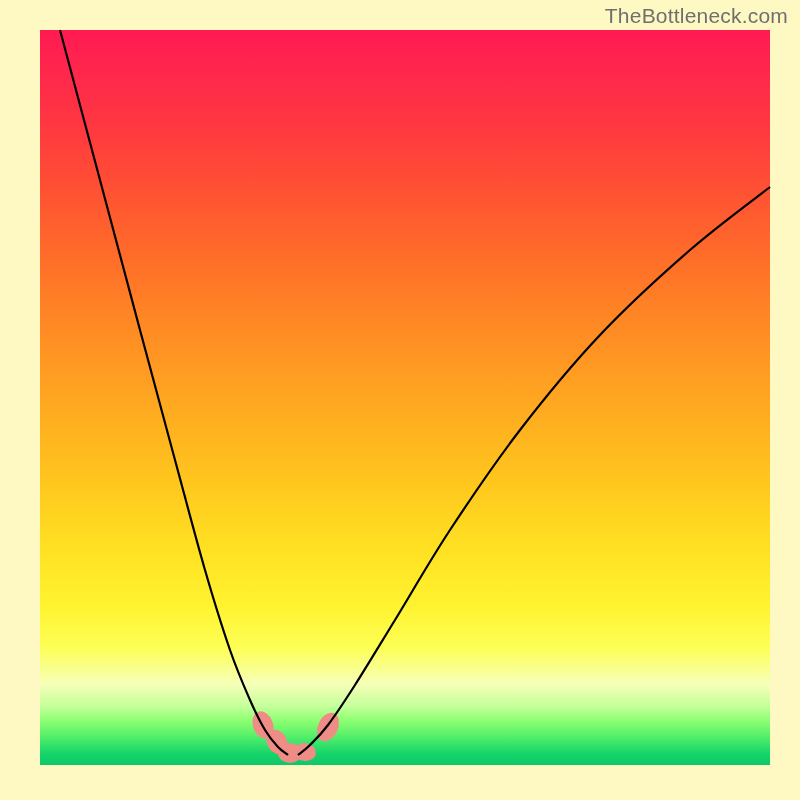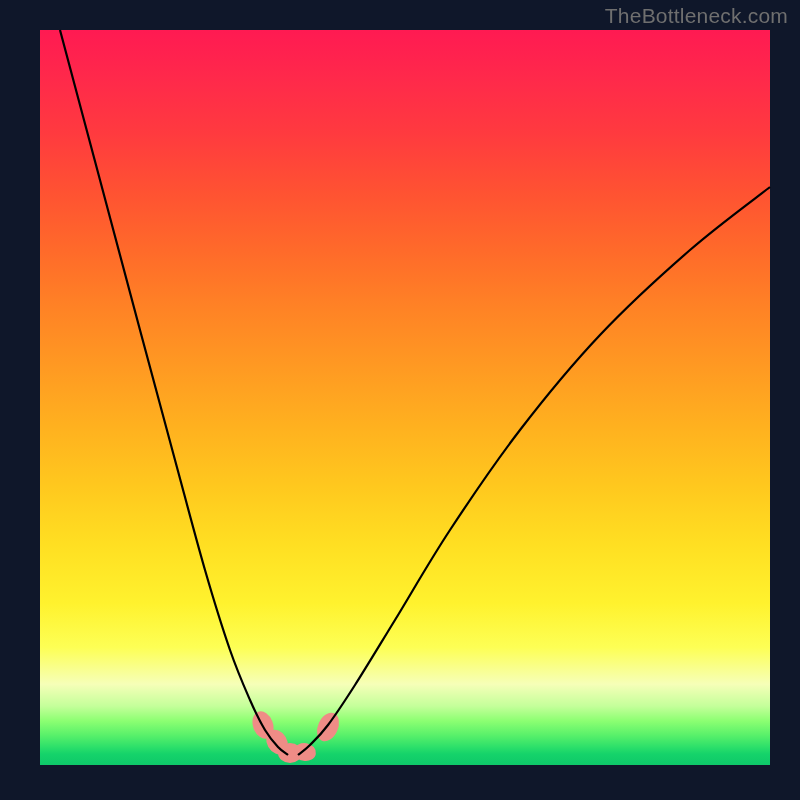--- a/index.html
+++ b/index.html
@@ -10,21 +10,21 @@
     background: #000;
     overflow: hidden;
     font-family: Arial, Helvetica, sans-serif;
   }
   .frame {
     position: absolute;
     left: 0;
     top: 0;
     width: 800px;
     height: 800px;
-    background: #0f172a;
+    background: #fef9c3;
   }
   .plot {
     position: absolute;
     left: 40px;
     top: 30px;
     width: 730px;
     height: 735px;
     background: linear-gradient(
       to bottom,
       #ff1a52 0%,

